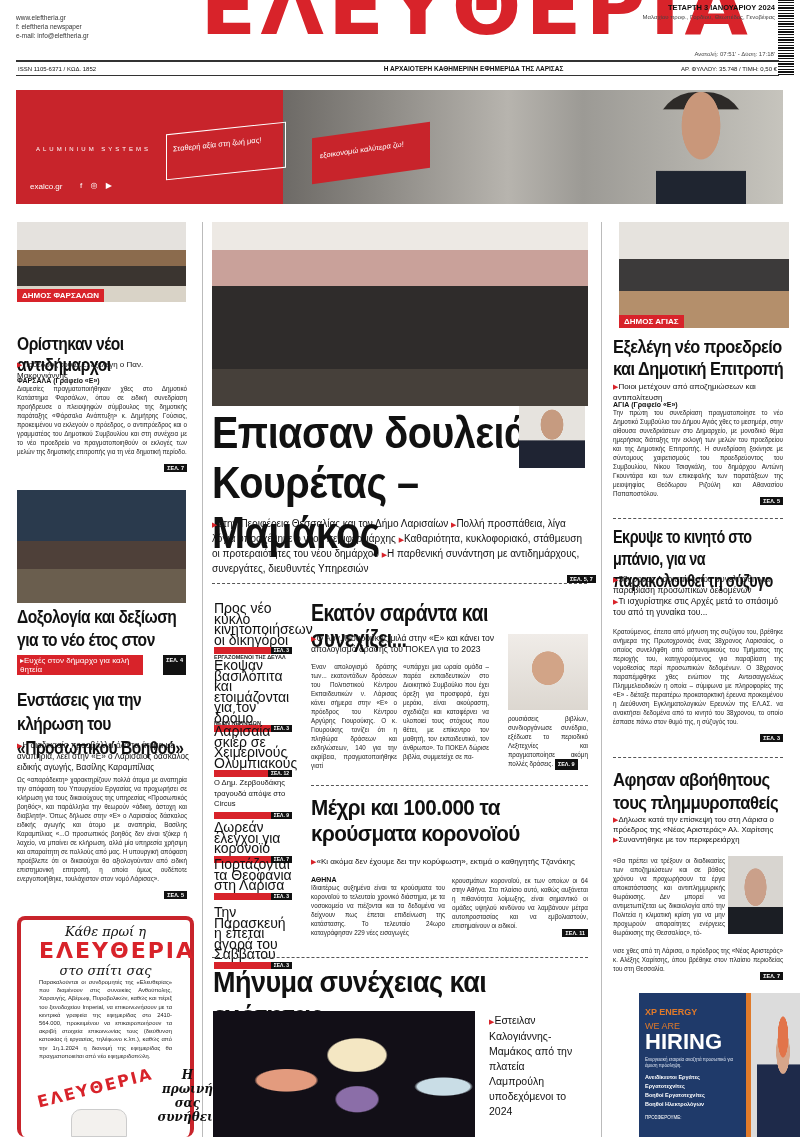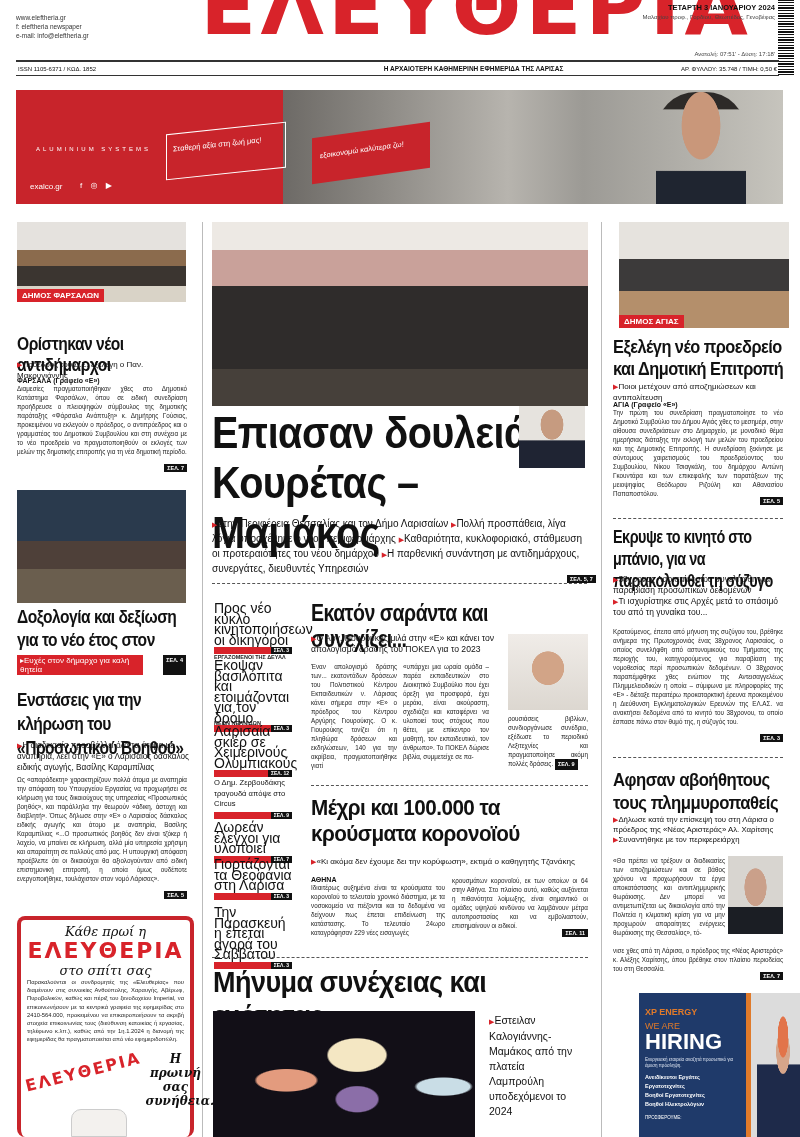--- a/index.html
+++ b/index.html
@@ -46,21 +46,21 @@
 .vrule{position:absolute;width:1px;background:#bbb}
 .dash{position:absolute;border-top:1px dashed #555}
 
 .short{position:absolute;left:214px;width:78px}
 .short .t{font-size:14px;line-height:10.5px}
 .short .k{font-size:5.5px;font-weight:bold;color:#222}
 .short .bar{display:flex;margin-top:2px;height:7px}
 .short .bar .r{flex:1;background:#d8232a}
 .short .bar .s{background:#111;color:#fff;font-size:5px;font-weight:bold;padding:0 3px;line-height:7px}
 
-#sub{left:17px;top:916px;width:177px;height:221px;border:4px solid #c8242b;border-radius:8px;border-bottom:none;padding:4px 6px}
+#sub{left:17px;top:916px;width:177px;height:221px;border:4px solid #c8242b;border-radius:8px;border-bottom:none;padding:4px 18px}
 #sub .script{font-family:"DejaVu Serif",serif;font-style:italic;text-align:center;font-size:13px}
 #sub .brand{font-family:"DejaVu Sans",sans-serif;font-weight:bold;color:#d8232a;text-align:center;font-size:22px;letter-spacing:2px;line-height:24px}
 #sub .body{font-size:5.8px;line-height:8.2px}
 
 #hire{left:639px;top:993px;width:178px;height:144px;background:linear-gradient(90deg,#1f3a6a 0 60%,#e07a2a 60% 63%,#dcdcdc 63%)}
 </style>
 </head>
 <body>
 
 <div class="abs" id="mh-links">
@@ -168,21 +168,21 @@
     </div>
   </div>
 <div class="short" style="top:778px">
     <div class="t" style="font-size:7.6px">Ο Δημ. Ζερβουδάκης τραγουδά απόψε στο Circus</div>
     <div class="bar">
       <span class="r"></span>
       <span class="s">ΣΕΛ. 9</span>
     </div>
   </div>
 <div class="short" style="top:822px">
-    <div class="t">Δωρεάν έλεγχοι για υλοποιεί</div>
+    <div class="t">Δωρεάν έλεγχοι για κορονοϊό</div>
     <div class="bar">
       <span class="r"></span>
       <span class="s">ΣΕΛ. 7</span>
     </div>
   </div>
 <div class="short" style="top:859px">
     <div class="t">Γιορτάζονται τα Θεοφάνια στη Λάρισα</div>
     <div class="bar">
       <span class="r"></span>
       <span class="s">ΣΕΛ. 3</span>

